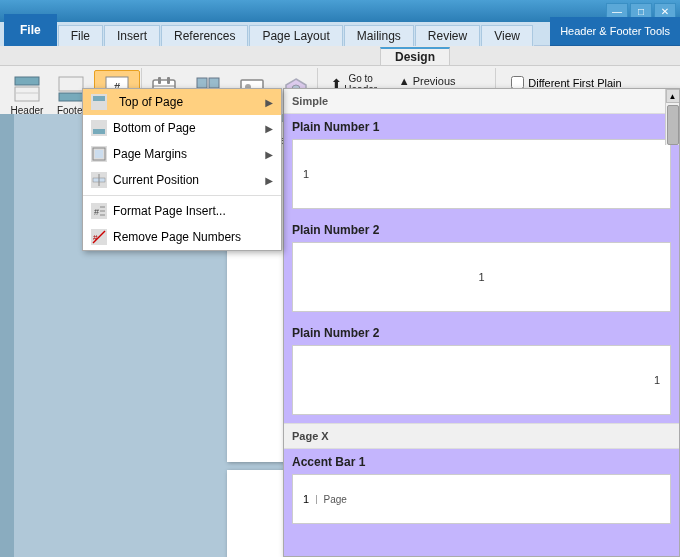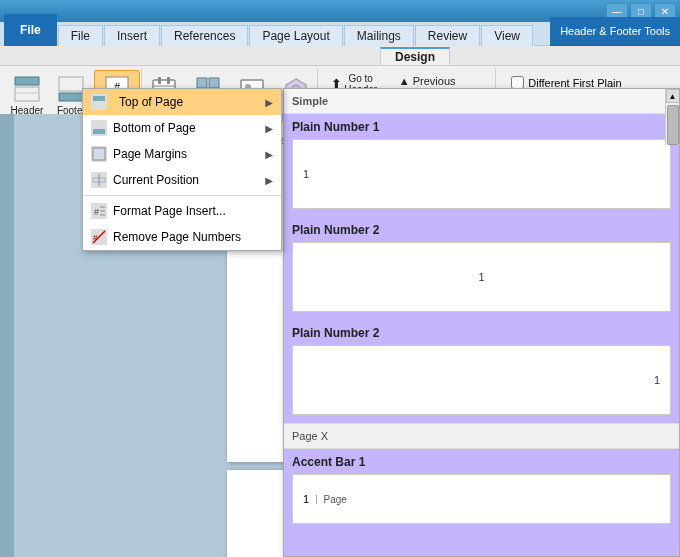--- a/index.html
+++ b/index.html
@@ -206,21 +206,21 @@
       cursor: pointer;
     }
     .gallery-number {
       position: absolute;
       font-size: 11px;
       color: #333;
     }
     .gallery-section-header {
       padding: 6px 8px;
       font-size: 11px;
-      font-weight: normal;
+      font-weight: bold;
       color: #444;
       background: #f0f0f0;
       border-top: 1px solid #ddd;
       border-bottom: 1px solid #ddd;
       margin-top: 4px;
     }
     .gallery-accent-box {
       margin: 2px 8px 8px;
       border: 1px solid #ccc;
       background: white;

